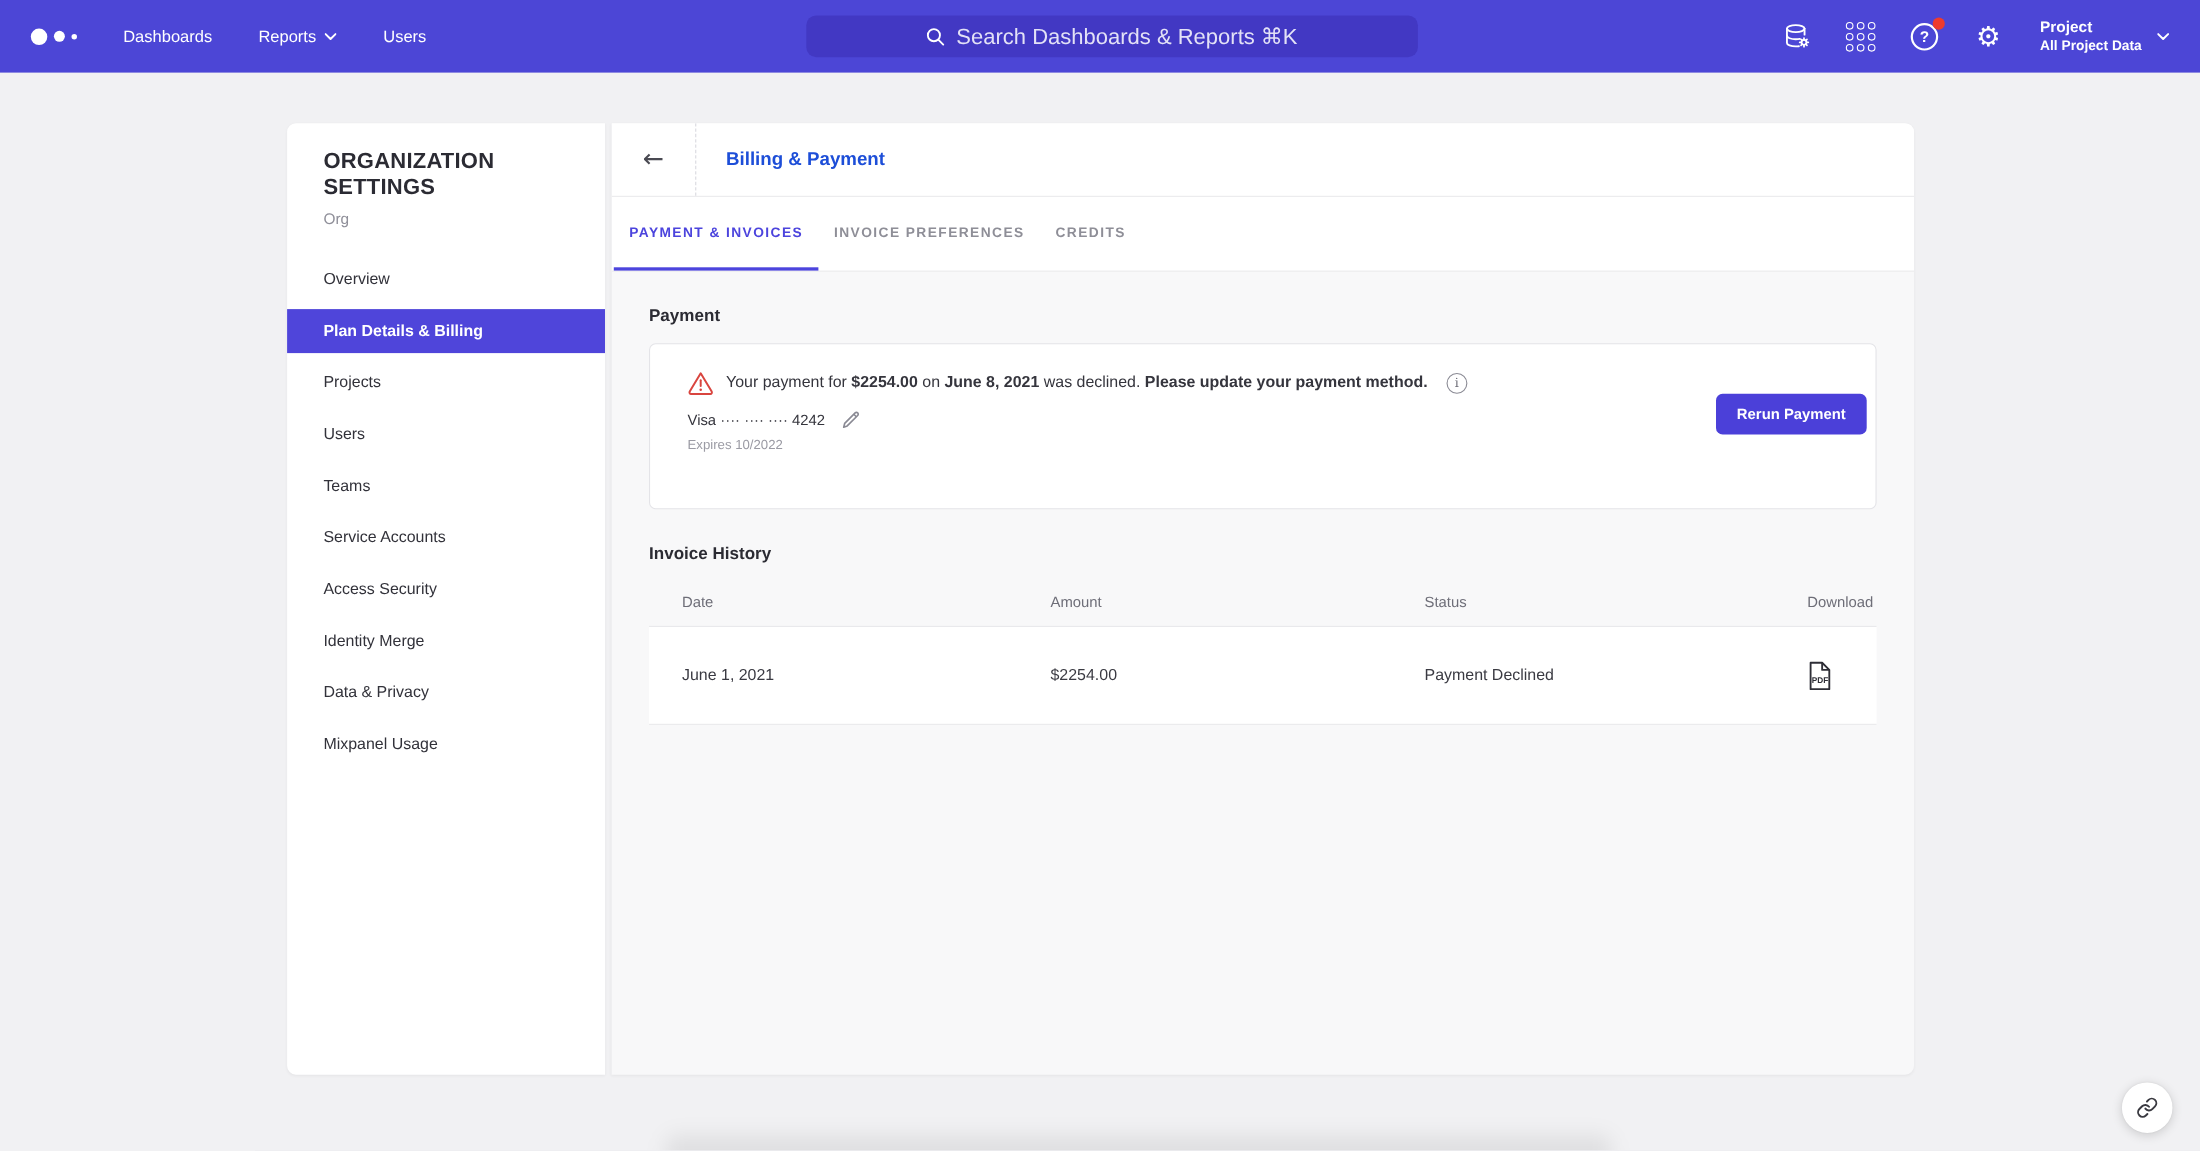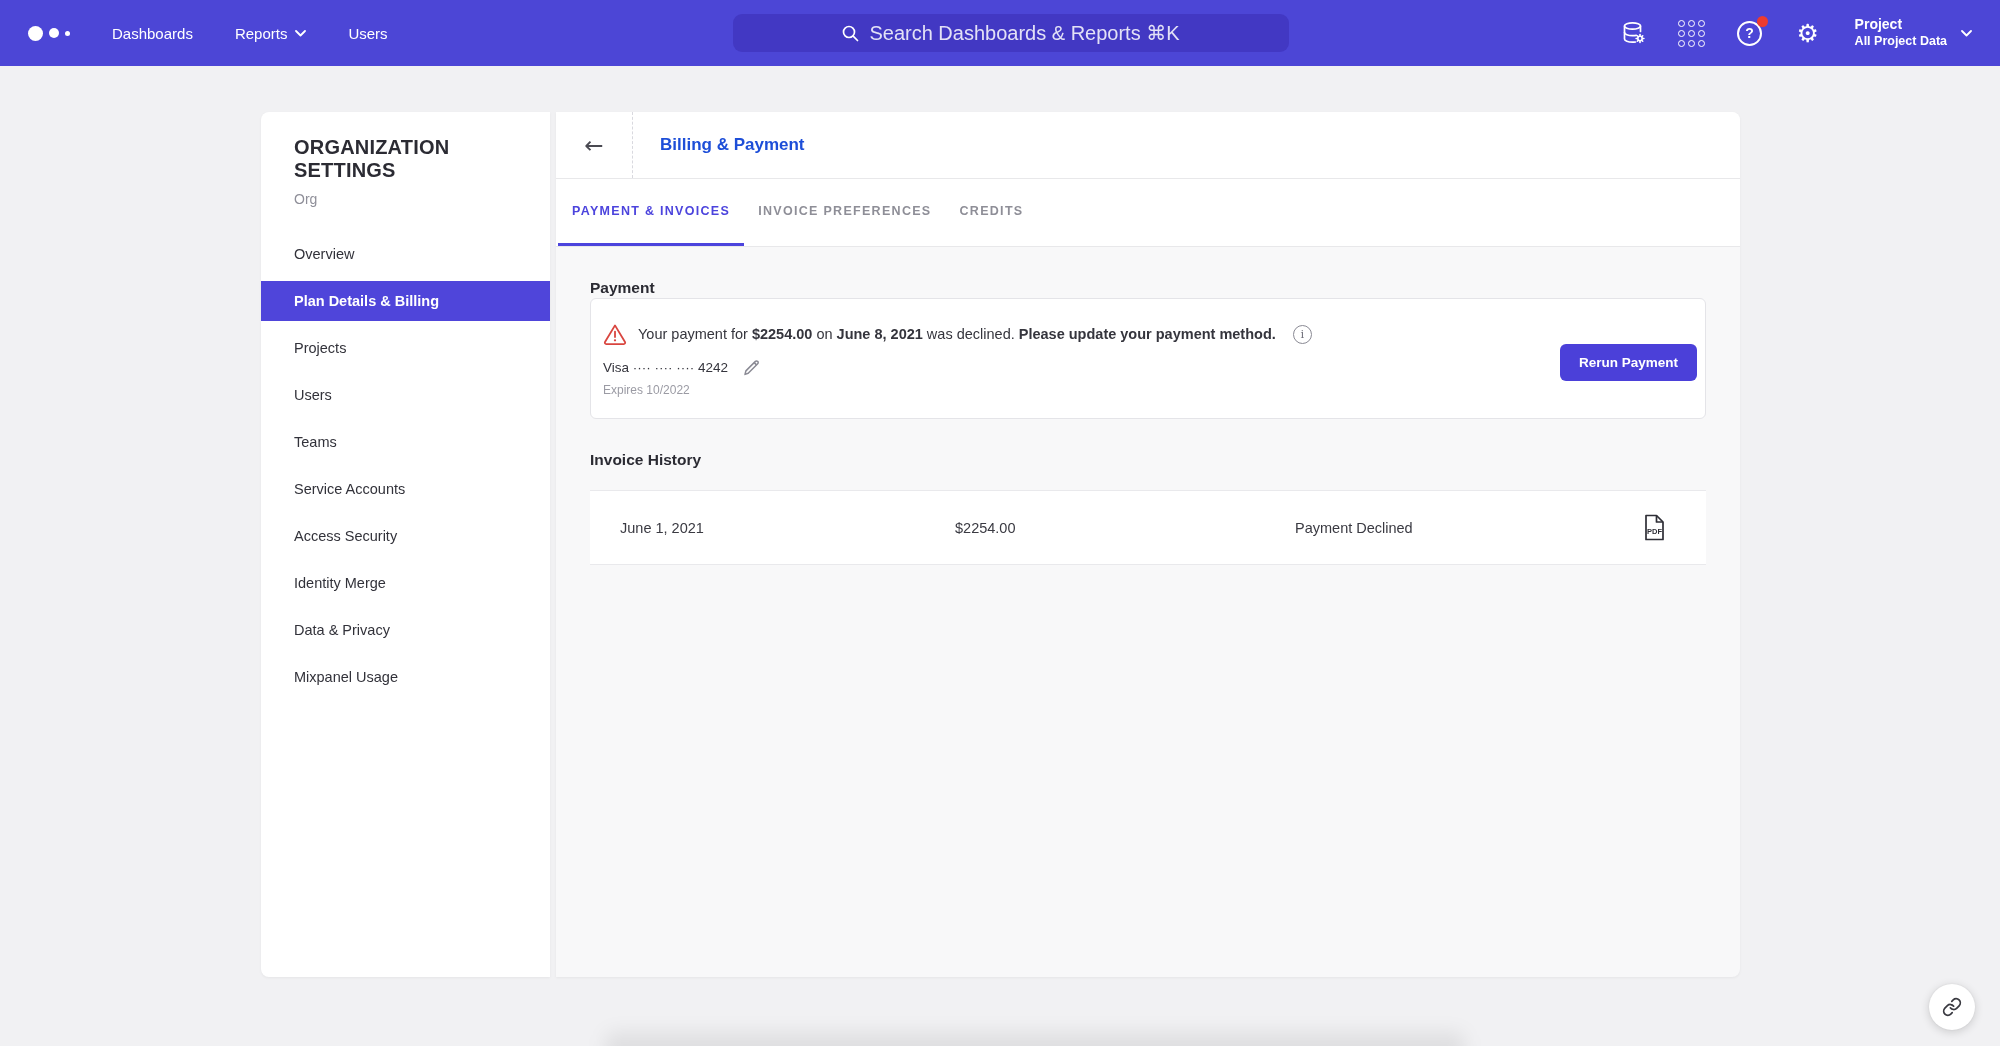--- a/index.html
+++ b/index.html
@@ -52,42 +52,42 @@
   .back-arrow { font-size:23px; color:#4a4a52; font-family:"DejaVu Sans",sans-serif; }
   .main-title { display:flex; align-items:center; padding-left:27px; font-size:17px; font-weight:700; color:#1d4ed8; }
   .tabbar { height:68px; background:#fff; border-bottom:1px solid #e8e8ea; display:flex; align-items:stretch; padding-left:2px; }
   .tab { display:flex; align-items:center; padding:0 14px; font-size:12.5px; font-weight:700;
     letter-spacing:1.3px; color:#8e8e97; border-bottom:3px solid transparent; cursor:pointer; }
   .tab.active { color:#4c44dd; border-bottom-color:#4c44dd; }
 
   .content { padding:32px 34px 0 34px; }
   .section-h { font-size:15.5px; font-weight:700; color:#2b2b33; }
 
-  .pay-card { position:relative; margin-top:1px; background:#fff; border:1px solid #e4e4e8;
-    border-radius:6px; height:121px; padding:24px 24px 0 12px; }
+  .pay-card { position:relative; margin-top:15px; background:#fff; border:1px solid #e4e4e8;
+    border-radius:6px; height:151px; padding:24px 24px 0 34px; }
   .alert-row { display:flex; align-items:center; gap:11px; }
   .alert-text { font-size:14.5px; color:#35353d; }
   .alert-text .b { font-weight:700; }
   .info-icon { width:19px; height:19px; border:1.5px solid #8a8a94; border-radius:50%; color:#6e6e78;
     font-size:11.5px; font-family:"DejaVu Serif",serif; display:inline-flex; align-items:center; justify-content:center;
     margin-left:6px; flex:0 0 auto; cursor:pointer; }
   .visa-row { margin-top:13px; display:flex; align-items:center; gap:14px; font-size:13.5px; color:#35353d; }
   .expires { margin-top:6px; font-size:12px; color:#9b9ba4; }
   .rerun-btn { position:absolute; right:8px; top:45px; background:#4b40d9; color:#fff;
     border:none; border-radius:6px; padding:11px 19px; font-size:13.5px; font-weight:700;
     font-family:inherit; cursor:pointer; }
   .edit-icon { cursor:pointer; display:inline-flex; }
 
   .invoice-sec { margin-top:32px; }
   .tbl { margin-top:12px; }
   .tbl-row { display:grid; grid-template-columns:335px 340px 338px 1fr; align-items:center; padding-left:30px; }
   .tbl-head { height:44px; font-size:13.5px; color:#6e6e78; }
   .tbl-head .cell-dl { text-align:right; padding-right:3px; }
-  .tbl-data { height:75px; background:#fff; border-top:1px solid #e9e9ec; border-bottom:1px solid #e9e9ec;
-    font-size:14.5px; color:#3a3a42;margin-top:21px; }
+  .tbl-data { height:90px; background:#fff; border-top:1px solid #e9e9ec; border-bottom:1px solid #e9e9ec;
+    font-size:14.5px; color:#3a3a42; }
   .cell-dl { display:flex; justify-content:flex-end;text-align:center; }
   .tbl-head .cell-dl { display:block; }
   .pdf-btn { margin-right:40px; cursor:pointer; display:inline-flex; }
 
   
   .fab { position:absolute; left:1929px; top:984px; width:46px; height:46px; border-radius:50%;
     background:#fff; box-shadow:0 2px 10px rgba(0,0,0,0.16), 0 0 2px rgba(0,0,0,0.08);
     display:flex; align-items:center; justify-content:center; cursor:pointer; }
   .bottom-shadow { position:absolute; left:605px; top:1032px; width:860px; height:34px;
     background:rgba(0,0,0,0.07); border-radius:10px; filter:blur(9px); }
@@ -231,20 +231,26 @@
               </svg>
           </span>
         </div>
         <div class="expires">Expires 10/2022</div>
         <button class="rerun-btn">Rerun Payment</button>
       </div>
 
       <div class="invoice-sec">
         <div class="section-h">Invoice History</div>
         <div class="tbl">
+          <div class="tbl-row tbl-head">
+            <div>Date</div>
+            <div>Amount</div>
+            <div>Status</div>
+            <div class="cell-dl">Download</div>
+          </div>
           <div class="tbl-row tbl-data">
             <div>June 1, 2021</div>
             <div>$2254.00</div>
             <div>Payment Declined</div>
             <div class="cell-dl">
               <span class="pdf-btn">
                 <svg width="23" height="27" viewBox="0 0 23 27">
                   <path d="M3 1.5 h10.5 L20 8 v17.5 H3 Z" fill="none" stroke="#2e2e36" stroke-width="1.7" stroke-linejoin="round"></path>
                   <path d="M13.5 1.5 V8 H20" fill="none" stroke="#2e2e36" stroke-width="1.7" stroke-linejoin="round"></path>
                   <text x="11.5" y="20" text-anchor="middle" font-size="7.5" font-weight="bold" font-family="Liberation Sans, sans-serif" fill="#2e2e36">PDF</text>

